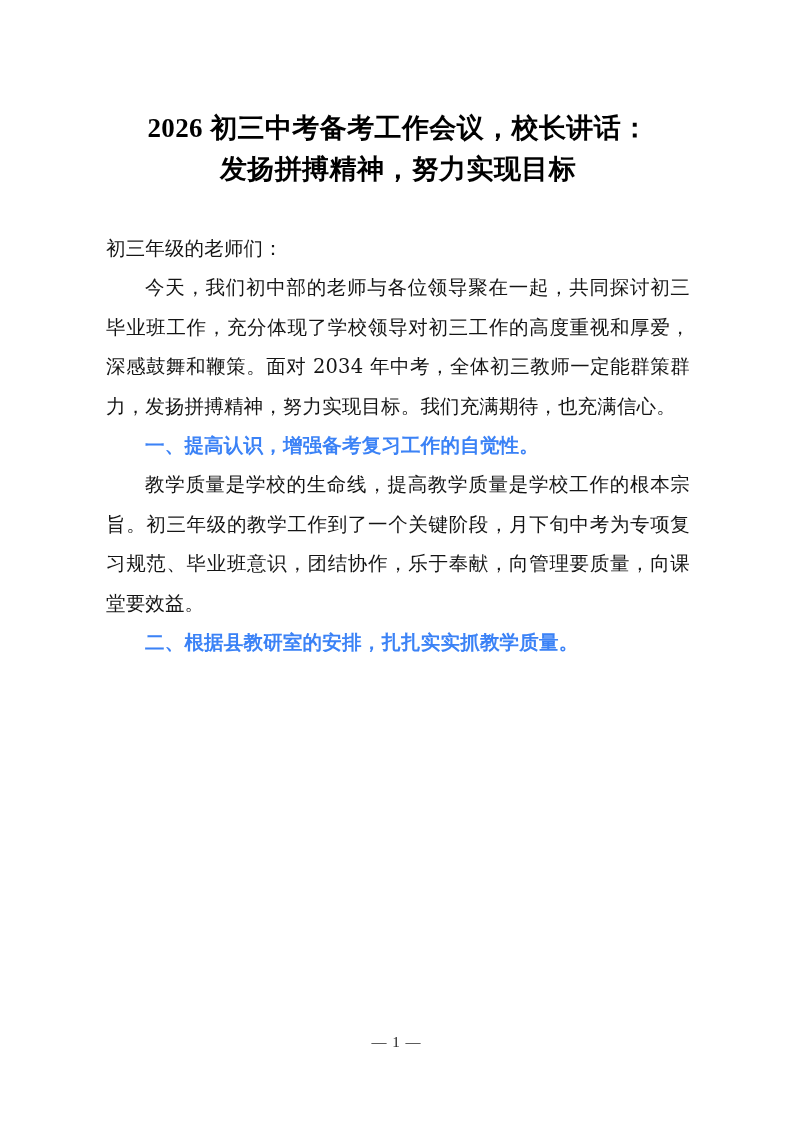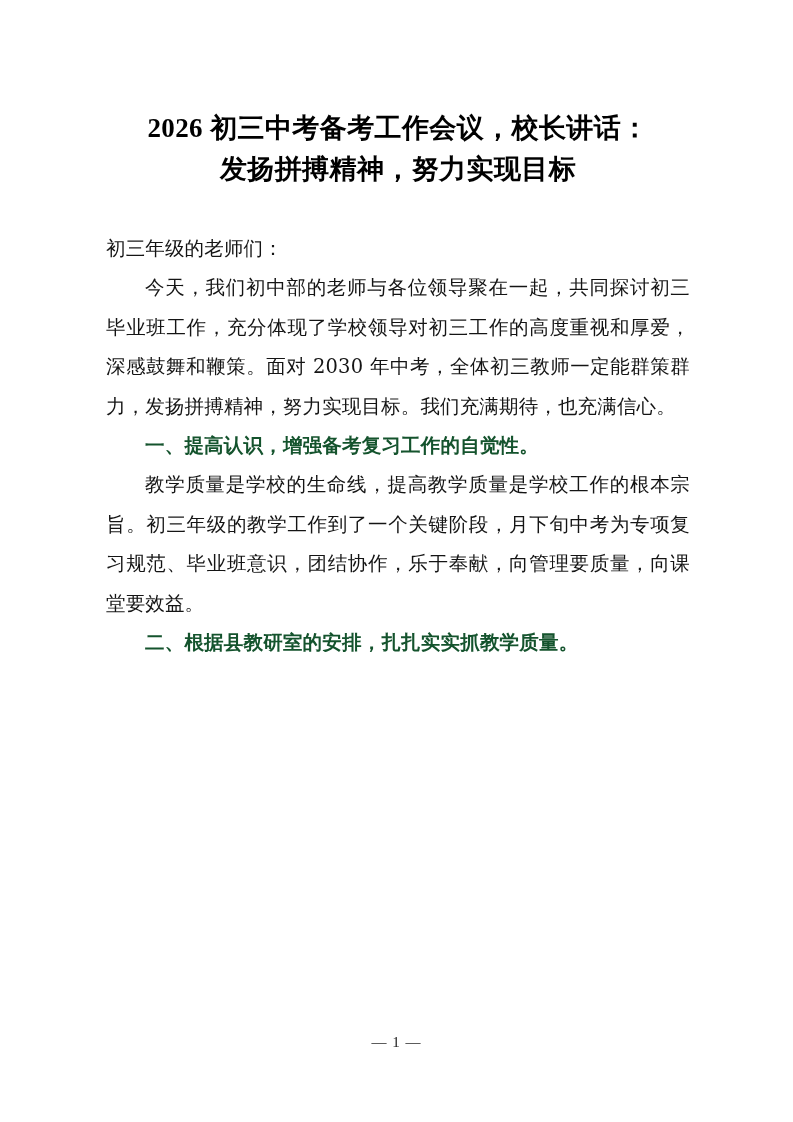--- a/index.html
+++ b/index.html
@@ -62,21 +62,21 @@
 
   
   p.heading {
     margin: 0;
     font-family: "Liberation Sans", "DejaVu Sans", sans-serif;
     font-weight: bold;
     font-size: 19.5px;
     line-height: 39.4px;
     text-indent: 2em;
     letter-spacing: 0.2px;
-    color: #14532d;
+    color: #3b82f6;
   }
 
   
   .page-footer {
     position: absolute;
     left: 0;
     right: 0;
     top: 1032px;
     text-align: center;
     font-family: "Liberation Serif", "DejaVu Serif", serif;
@@ -96,21 +96,21 @@
     <h1 class="doc-title">
       <span class="tline">2026 初三中考备考工作会议，校长讲话：</span>
       <span class="tline">发扬拼搏精神，努力实现目标</span>
     </h1>
 
     <div class="body-block">
 
       <p class="para noindent">初三年级的老师们：</p>
 
 
-      <p class="para indent">今天，我们初中部的老师与各位领导聚在一起，共同探讨初三毕业班工作，充分体现了学校领导对初三工作的高度重视和厚爱，深感鼓舞和鞭策。面对 2030 年中考，全体初三教师一定能群策群力，发扬拼搏精神，努力实现目标。我们充满期待，也充满信心。</p>
+      <p class="para indent">今天，我们初中部的老师与各位领导聚在一起，共同探讨初三毕业班工作，充分体现了学校领导对初三工作的高度重视和厚爱，深感鼓舞和鞭策。面对 2034 年中考，全体初三教师一定能群策群力，发扬拼搏精神，努力实现目标。我们充满期待，也充满信心。</p>
 
 
       <p class="heading">一、提高认识，增强备考复习工作的自觉性。</p>
 
       <p class="para indent">教学质量是学校的生命线，提高教学质量是学校工作的根本宗旨。初三年级的教学工作到了一个关键阶段，月下旬中考为专项复习规范、毕业班意识，团结协作，乐于奉献，向管理要质量，向课堂要效益。</p>
 
       <p class="heading">二、根据县教研室的安排，扎扎实实抓教学质量。</p>
 
 
     </div>

